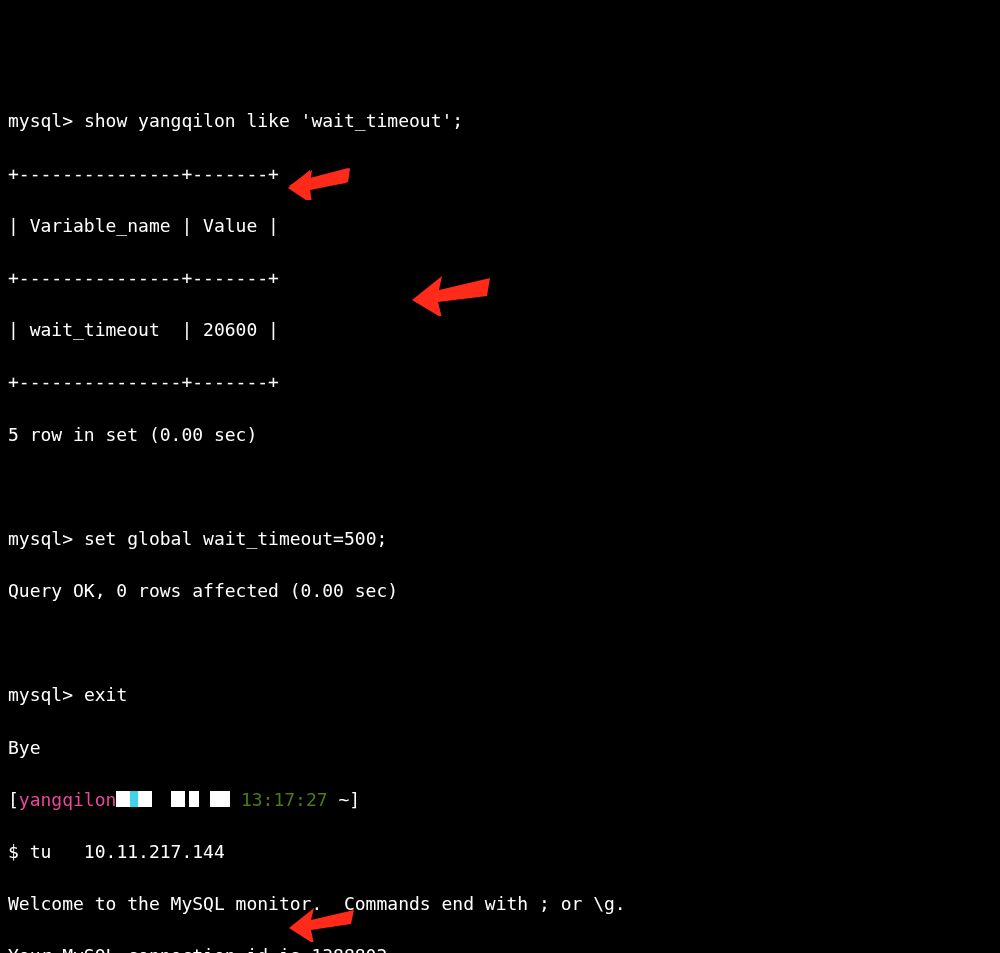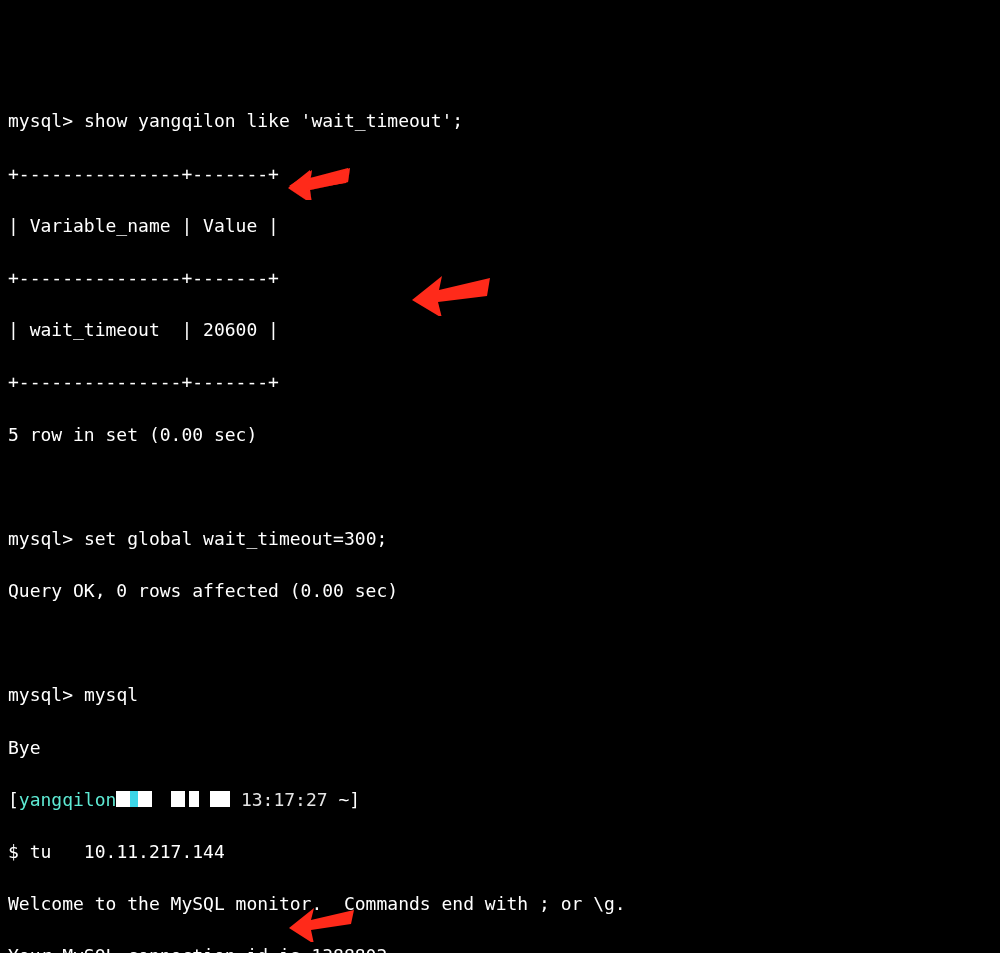--- a/index.html
+++ b/index.html
@@ -10,22 +10,22 @@
       font-size: 18px;
       line-height: 1.45;
       padding: 4px 8px;
       width: 1000px;
       height: 953px;
       overflow: hidden;
       position: relative;
       white-space: pre;
     }
     .line { white-space: pre; }
-    .prompt-user { color: #5eead4; }
-    .prompt-time { color: #e5e5e5; }
+    .prompt-user { color: #ec4899; }
+    .prompt-time { color: #4d7c0f; }
     .prompt-bracket { color: #fff; }
     .arrow { position: absolute; }
     .arrow svg { display: block; }
     .censor {
       display: inline-block;
       vertical-align: middle;
       height: 16px;
       margin-bottom: 3px;
     }
     .c1 { background: linear-gradient(to right, #fff 0 40%, #3cd6e8 40% 60%, #fff 60% 100%); width: 36px; }
@@ -40,24 +40,24 @@
 
 
 <div class="line"><span>mysql&gt;</span> <span>show yangqilon like 'wait_timeout';</span></div>
 <div class="line">+---------------+-------+</div>
 <div class="line">| Variable_name | Value |</div>
 <div class="line">+---------------+-------+</div>
 <div class="line">| wait_timeout  | 20600 |</div>
 <div class="line">+---------------+-------+</div>
 <div class="line">5 row in set (0.00 sec)</div>
 <div class="line">&nbsp;</div>
-<div class="line"><span>mysql&gt;</span> <span>set global wait_timeout=300;</span></div>
+<div class="line"><span>mysql&gt;</span> <span>set global wait_timeout=500;</span></div>
 <div class="line">Query OK, 0 rows affected (0.00 sec)</div>
 <div class="line">&nbsp;</div>
-<div class="line"><span>mysql&gt;</span> <span>mysql</span></div>
+<div class="line"><span>mysql&gt;</span> <span>exit</span></div>
 <div class="line">Bye</div>
 <div class="line"><span class="prompt-bracket">[</span><span class="prompt-user">yangqilon</span><span class="censor c1"></span><span class="sp"></span> <span class="censor c2"></span><span class="censor c3" style="margin-left:4px;"></span> <span class="censor c4"></span> <span class="prompt-time">13:17:27</span> <span class="prompt-bracket">~</span><span class="prompt-bracket">]</span></div>
 <div class="line"><span>$</span> <span>tu   10.11.217.144</span></div>
 <div class="line">Welcome to the MySQL monitor.  Commands end with ; or \g.</div>
 <div class="line">Your MySQL connection id is 1388802</div>
 
 
 
 
 

